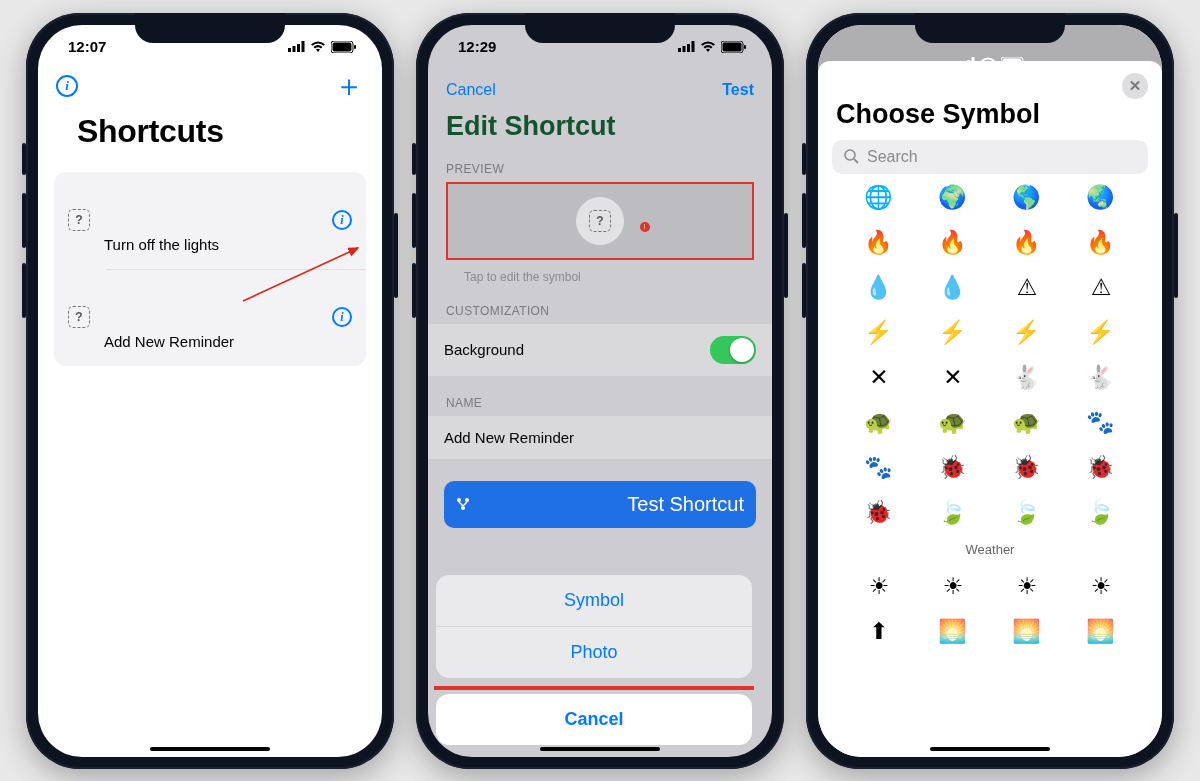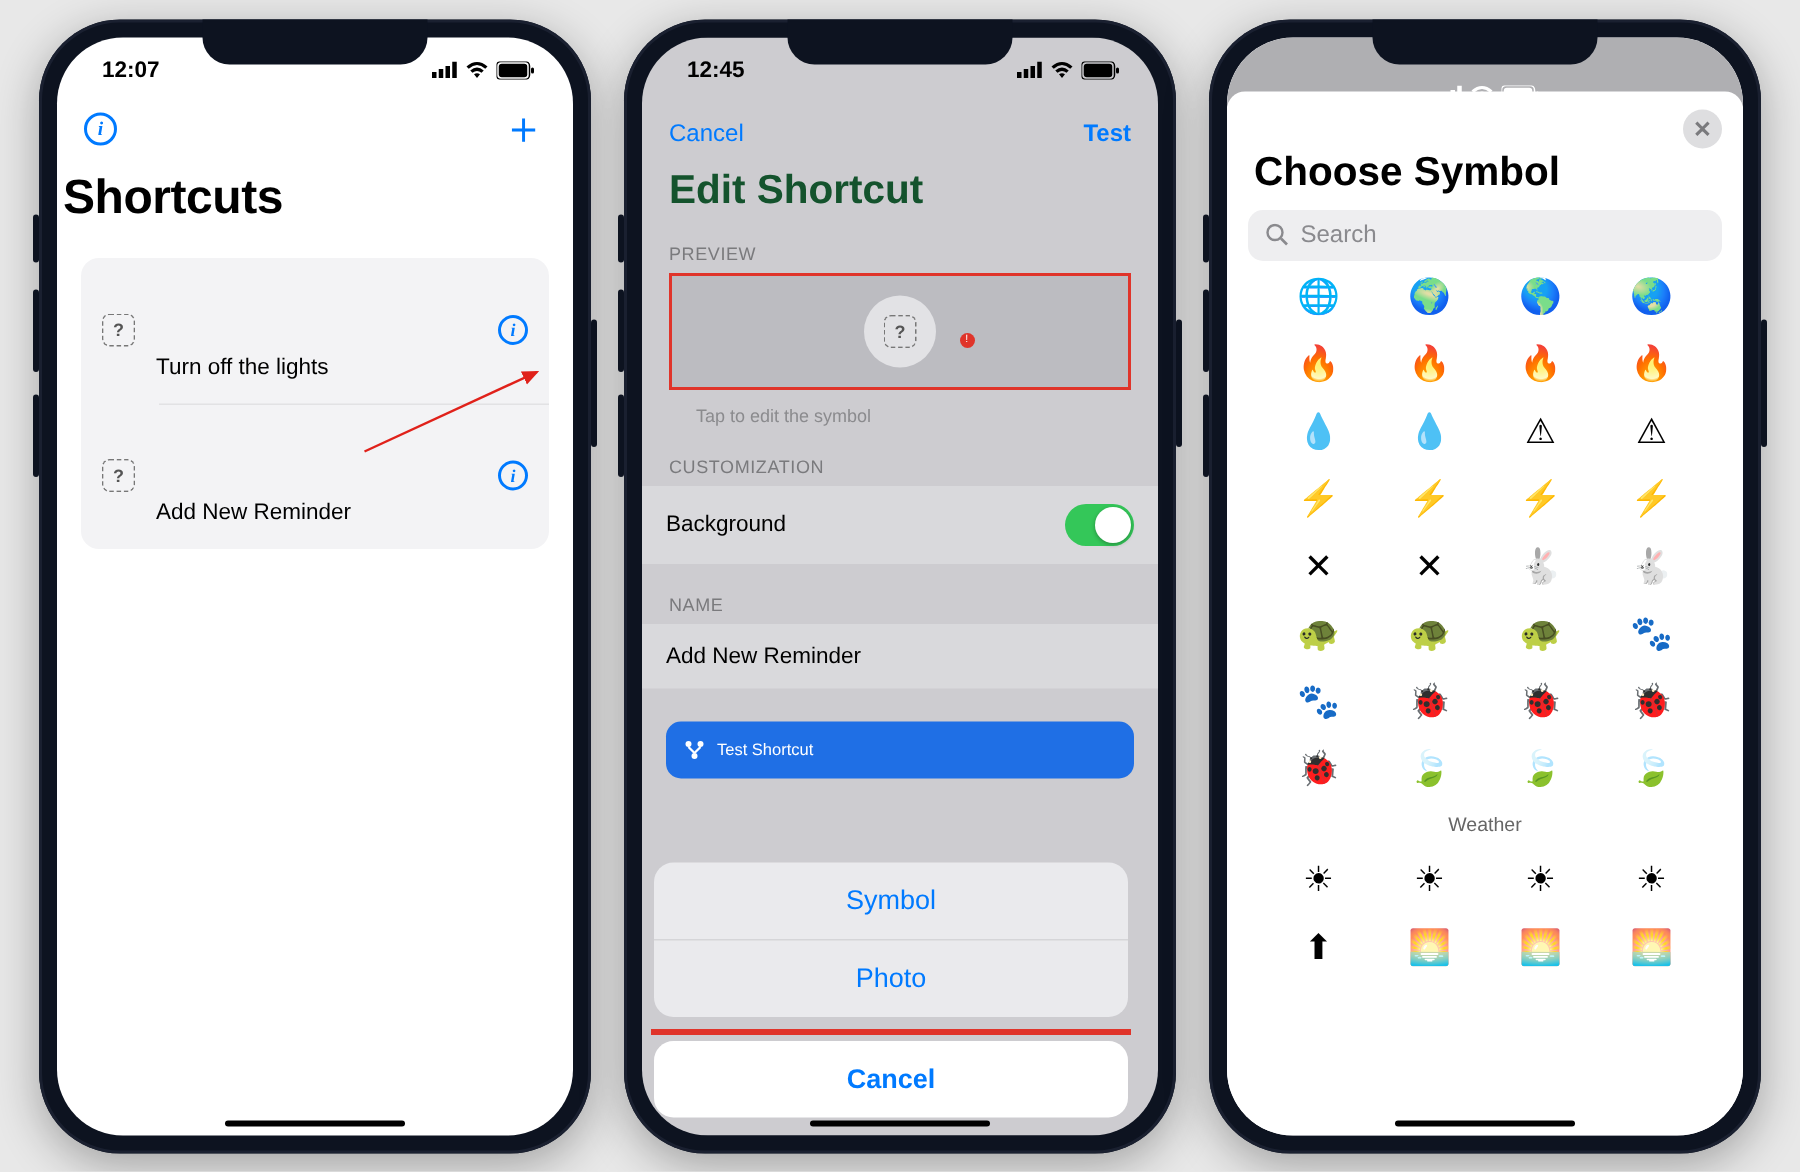--- a/index.html
+++ b/index.html
@@ -14,21 +14,21 @@
   .side-btn.l3 { left:-4px; top:250px; width:4px; height:55px; }
   .side-btn.r1 { right:-4px; top:200px; width:4px; height:85px; }
 
   .status { height:44px; display:flex; align-items:center; justify-content:space-between; padding:0 26px 0 30px; font-size:15px; font-weight:600; position:relative; z-index:10; }
   .status .right { display:flex; align-items:center; gap:5px; }
 
   
   .p1-header{ padding:2px 18px 6px; display:flex; justify-content:space-between; align-items:center; }
   .info-icon { width:22px; height:22px; border:2px solid #007aff; border-radius:50%; color:#007aff; display:flex; align-items:center; justify-content:center; font-family:Georgia,serif; font-style:italic; font-weight:600; font-size:13px; }
   .plus-icon { color:#007aff; font-size:30px; font-weight:300; line-height:1; }
-  .p1-title{ font-size:32px; font-weight:700; padding:6px 4px 14px; letter-spacing:-.3px; }
+  .p1-title{ font-size:32px; font-weight:700; padding:6px 39px 14px; letter-spacing:-.3px; }
   .list{ margin:8px 16px; background:#f3f3f5; border-radius:12px; overflow:hidden; }
   .row{ display:flex; align-items:center; padding:16px 14px; gap:14px; position:relative; }
   .row+.row::before{ content:""; position:absolute; top:0; left:52px; right:0; height:1px; background:#e2e2e4; }
   .qicon{ width:22px; height:22px; border:1.5px dashed #777; border-radius:5px; display:flex; align-items:center; justify-content:center; font-size:12px; color:#555; font-weight:700; }
   .row-label{ flex:1; font-size:15px;margin-top:48px; }
   .row-info{ width:20px; height:20px; border:2px solid #007aff; border-radius:50%; color:#007aff; display:flex; align-items:center; justify-content:center; font-family:Georgia,serif; font-style:italic; font-size:12px; font-weight:600; }
   .arrow{ position:absolute; left:195px; top:218px; z-index:20; pointer-events:none; }
 
   
   .p2-screen { background:#e7e7ea; }
@@ -37,21 +37,21 @@
   .p2-title{ font-size:27px; font-weight:700; padding:8px 18px 18px; color:#14532d; }
   .section-lbl{ font-size:12px; color:#7a7a7d; padding:2px 18px 6px; letter-spacing:.4px; }
   .preview{ margin:0 18px 6px; height:78px; background:#bcbcc1; border:2px solid #e0342a; display:flex; align-items:center; justify-content:center; position:relative; }
   .preview-circle{ width:48px;height:48px;border-radius:50%; background:#e2e2e5; display:flex; align-items:center; justify-content:center; }
   .preview .badge{ position:absolute; left:63%; top:38px; width:10px; height:10px; background:#e0342a; border-radius:50%; color:#fff; font-size:7px; display:flex; align-items:center; justify-content:center; }
   .hint{ font-size:12px; color:#8b8b8e; padding:4px 36px 18px; }
   .cell{ background:rgba(255,255,255,.25); padding:12px 16px; display:flex; justify-content:space-between; align-items:center; font-size:15px; color:#000; margin-bottom:18px; }
   .switch{ width:46px; height:28px; background:#34c759; border-radius:14px; position:relative; }
   .switch::after{ content:""; position:absolute; right:2px; top:2px; width:24px; height:24px; background:#fff; border-radius:50%; box-shadow:0 1px 3px rgba(0,0,0,.3); }
   .name-cell{ background:rgba(255,255,255,.25); padding:13px 16px; font-size:15px; color:#000; margin-bottom:22px; }
-  .test-btn{ margin:0 16px 12px; background:#1f6fe5; color:#fff; text-align:center; padding:12px; border-radius:10px; font-size:11px; display:flex; align-items:center; justify-content:flex-start; gap:8px; }
+  .test-btn{ margin:0 16px 12px; background:#1f6fe5; color:#fff; text-align:center; padding:12px; border-radius:10px; font-size:20px; display:flex; align-items:center; justify-content:space-between; gap:8px; }
   .sheet{ position:absolute; bottom:12px; left:8px; right:20px; }
   .sheet-grp{ background:rgba(235,235,238,.95); border-radius:13px; overflow:hidden; margin-bottom:8px; }
   .sheet-item{ text-align:center; padding:15px; font-size:18px; color:#007aff; border-top:1px solid #d5d5d8; }
   .sheet-item:first-child{ border-top:none; }
   .sheet-cancel{ background:#fff; border-radius:13px; text-align:center; padding:15px; font-size:18px; font-weight:600; color:#007aff; }
   .red-bar{ height:4px; background:#e0342a; margin:0 -2px 4px; }
   .home-ind{ position:absolute; bottom:6px; left:50%; transform:translateX(-50%); width:120px; height:4px; background:#000; border-radius:3px; z-index:60; }
 
   
   .p3-screen{ background:#fff; }
@@ -135,21 +135,21 @@
 
 <div class="phone">
   <div class="side-btn l1"></div>
       <div class="side-btn l2"></div>
       <div class="side-btn l3"></div>
       <div class="side-btn r1"></div>
   <div class="notch"></div>
   <div class="screen p2-screen">
     <div class="p2-dim" style="height:100%;">
     <div class="status">
-      <span>12:45</span>
+      <span>12:29</span>
       <span class="right">
         <span>
                 <svg width="17" height="11">
                   <rect x="0" y="7" width="3" height="4" fill="#000"></rect>
                   <rect x="4.5" y="5" width="3" height="6" fill="#000"></rect>
                   <rect x="9" y="3" width="3" height="8" fill="#000"></rect>
                   <rect x="13.5" y="0" width="3" height="11" fill="#000"></rect>
                 </svg>
               </span>
         <span>

